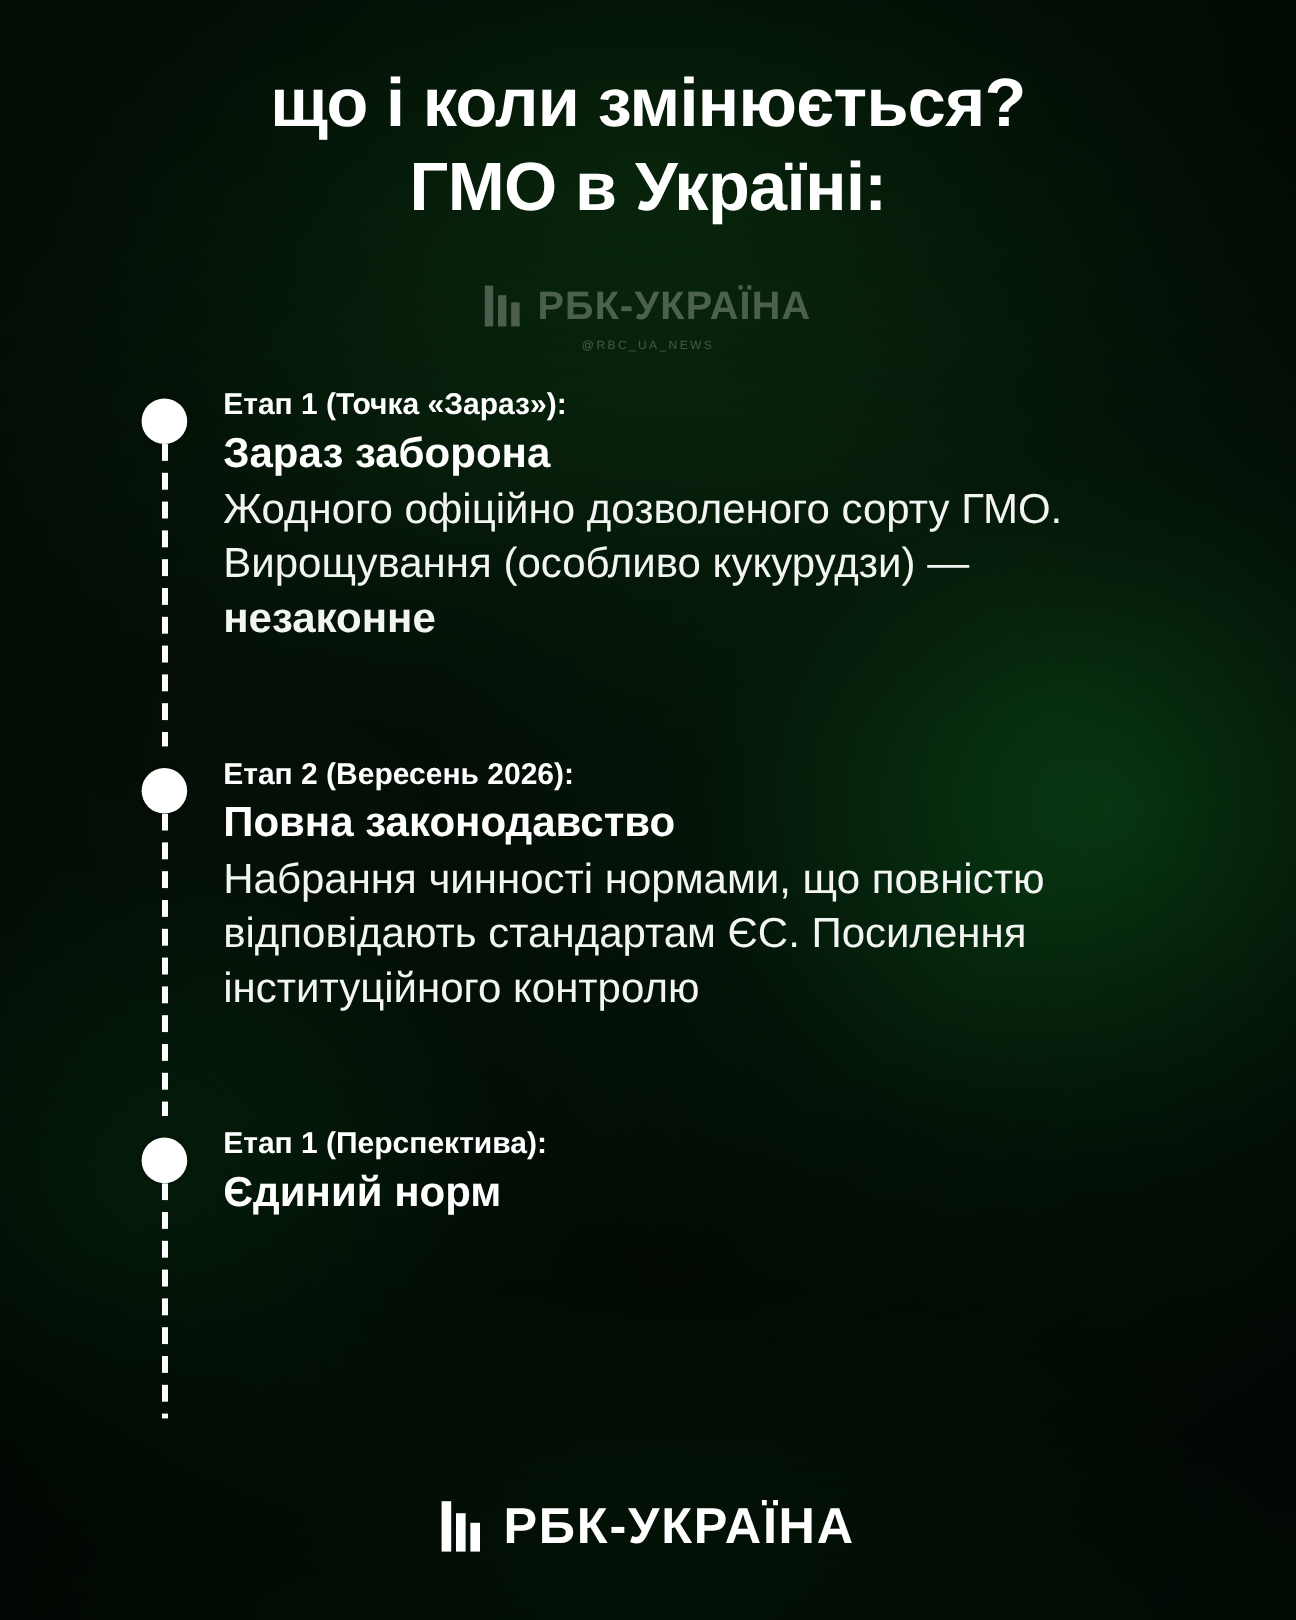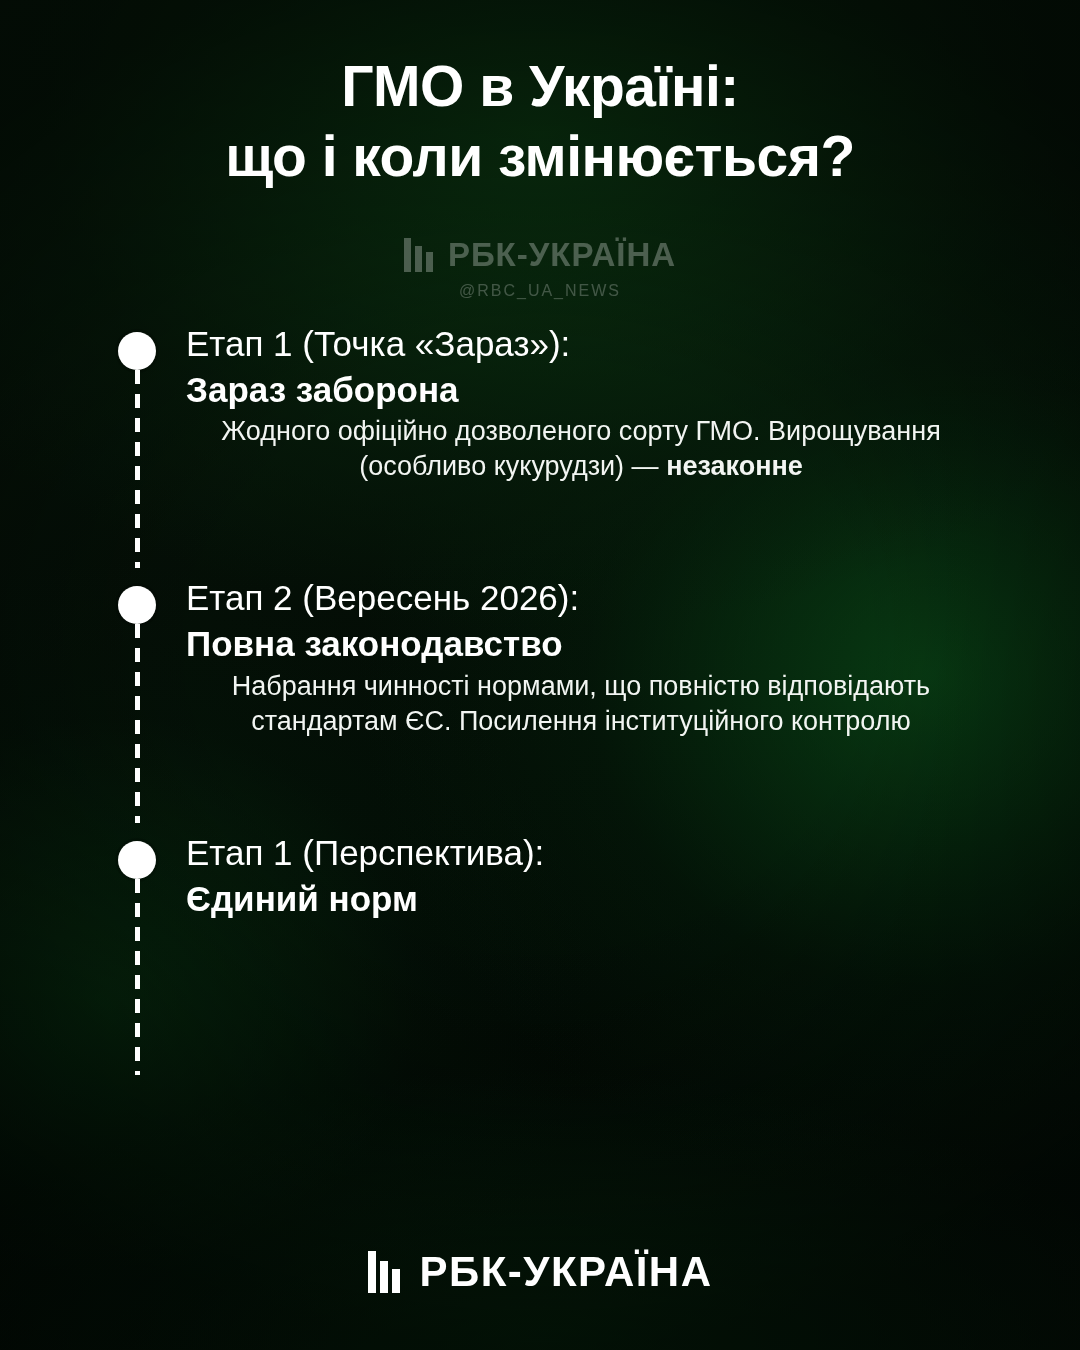--- a/index.html
+++ b/index.html
@@ -80,21 +80,21 @@
   .wm-text {
     color: #ffffff;
     font-weight: 700;
     font-size: 33px;
     letter-spacing: 1px;
   }
   .wm-handle {
     display: block;
     margin-top: 6px;
     color: #ffffff;
-    font-size: 16px;
+    font-size: 10px;
     letter-spacing: 2px;
     opacity: 0.85;
     text-align: center;
   }
 
   
   .timeline {
     position: absolute;
     top: 322px;
     left: 118px;
@@ -122,39 +122,38 @@
     top: 48px;
     bottom: -6px;
     width: 5px;
     background-image: linear-gradient(to bottom, #ffffff 58%, rgba(255,255,255,0) 0%);
     background-size: 5px 24px;
     background-repeat: repeat-y;
   }
   .step.last .rail { bottom: 0; height: 196px; }
   .step-head {
     color: #ffffff;
-    font-weight: 400;
-    font-size: 35px;
+    font-weight: 700;
+    font-size: 25px;
     line-height: 1.26;
     margin-bottom: 2px;
   }
   .step-sub {
     color: #ffffff;
     font-weight: 700;
     font-size: 35px;
     line-height: 1.26;
   }
   .step-body {
     color: #f2f5f2;
     font-weight: 400;
-    font-size: 27px;
+    font-size: 35px;
     line-height: 1.3;
     margin-top: 2px;
     max-width: 790px;
-    text-align: center;
   }
   .step-body b { font-weight: 700; }
   .gap { height: 78px; }
 
   
   .footer {
     position: absolute;
     bottom: 54px;
     left: 0;
     width: 1080px;
@@ -187,22 +186,22 @@
   }
 </style>
 </head>
 <body>
 
 <div class="poster">
 
   <div class="vignette"></div>
 
   <h1 class="title">
+    <span class="line">що і коли змінюється?</span>
     <span class="line">ГМО в Україні:</span>
-    <span class="line">що і коли змінюється?</span>
   </h1>
 
   <div class="watermark">
     <div class="wm-row">
       <span class="wm-mark">
           <i></i>
           <i></i>
           <i></i>
         </span>
       <span class="wm-text">РБК-УКРАЇНА</span>

